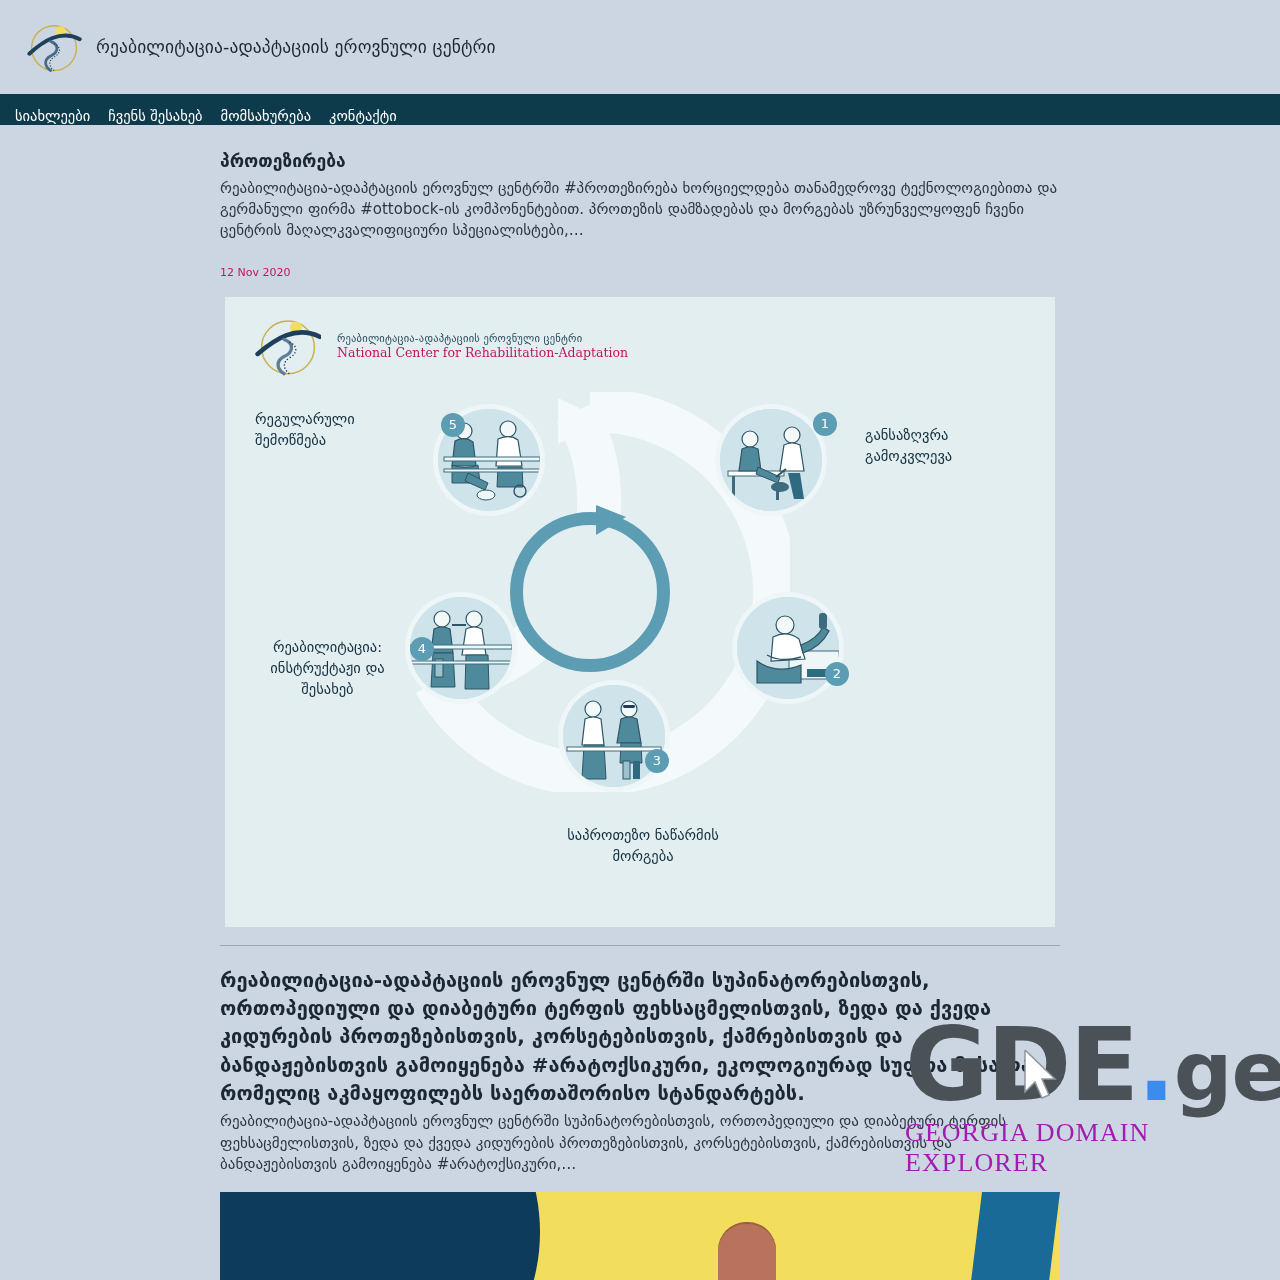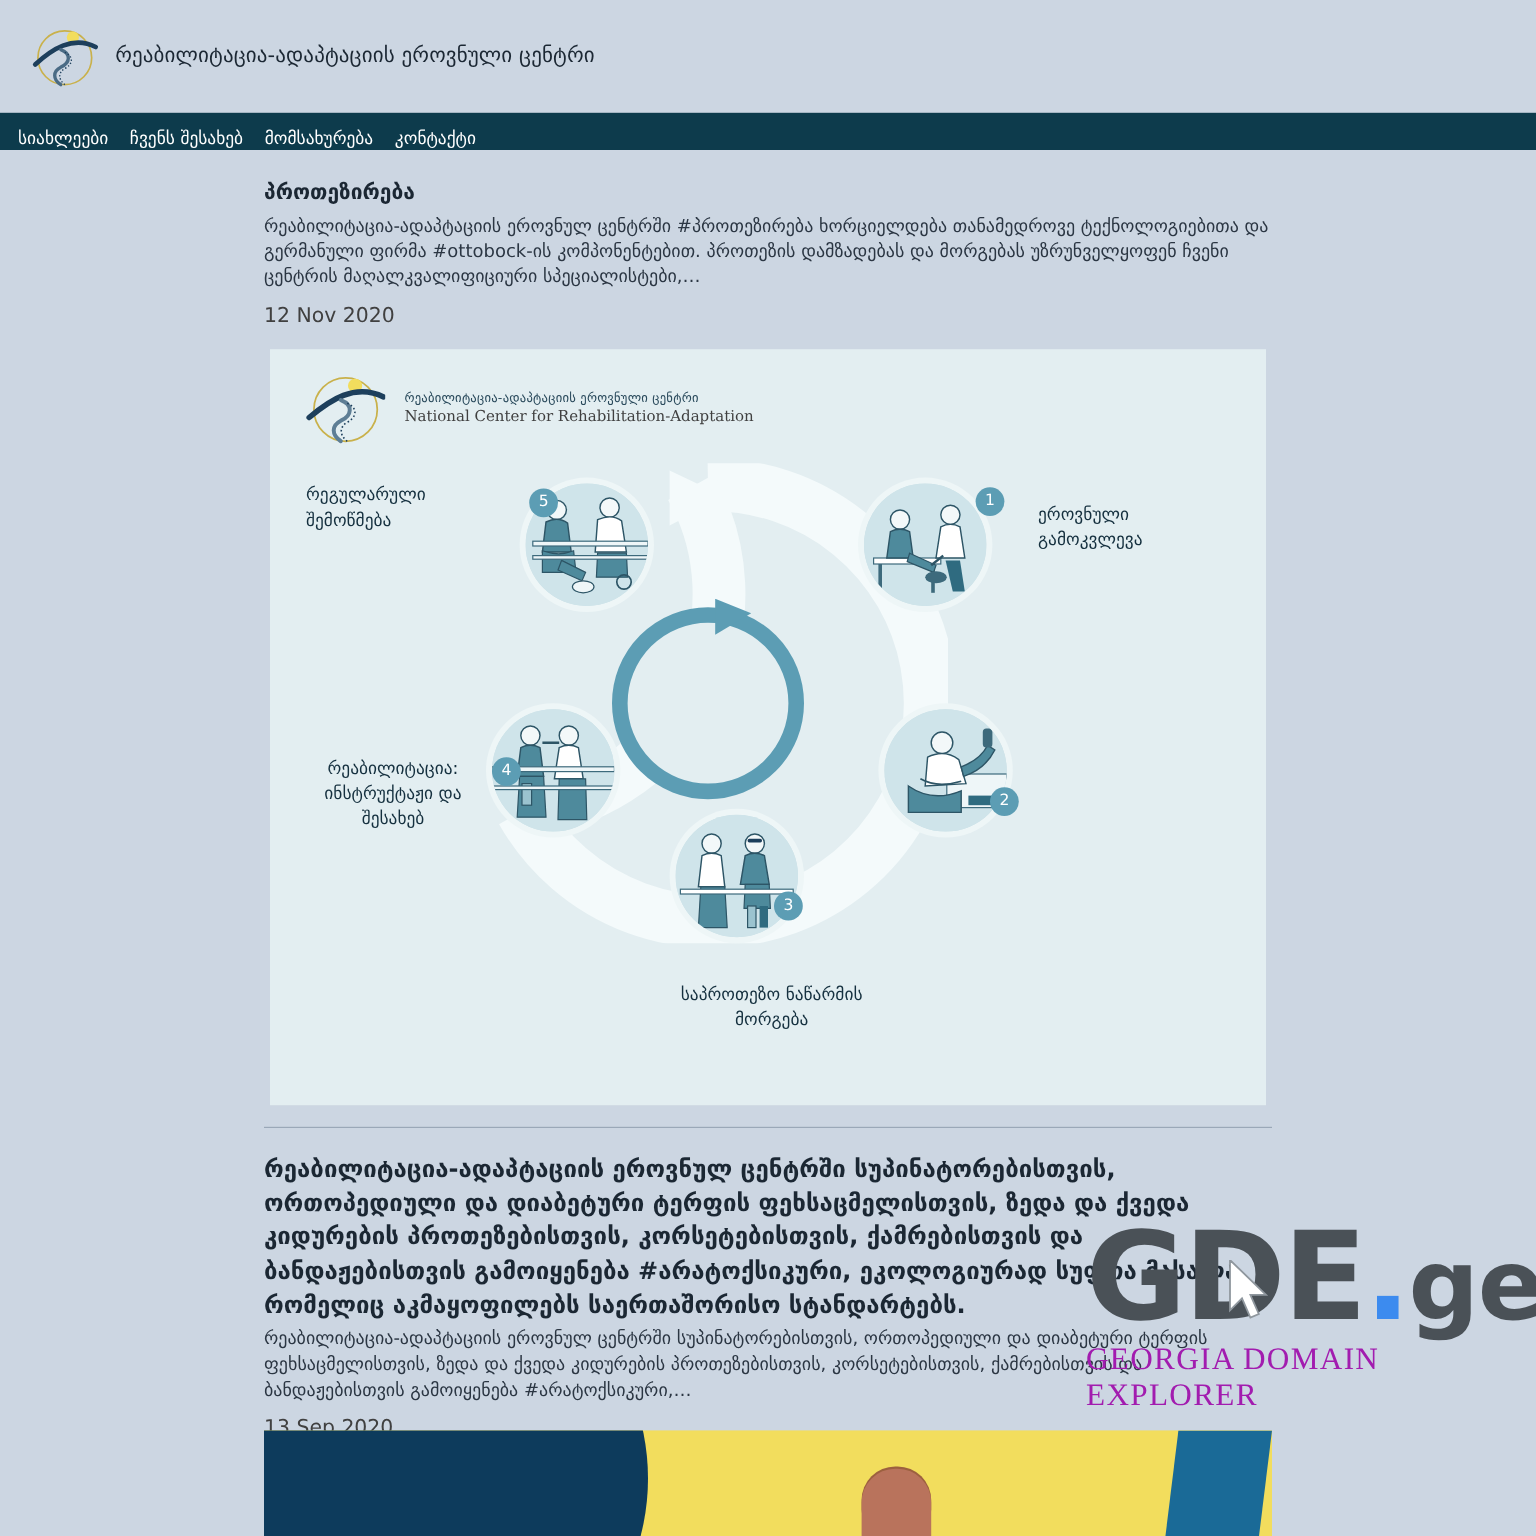--- a/index.html
+++ b/index.html
@@ -78,23 +78,23 @@
     line-height: 1.42;
     padding-top: 20px;
   }
   .article-excerpt {
     font-size: 15px;
     color: #2b3643;
     line-height: 1.42;
     margin: 4px 0 0 0;
   }
   .article-date {
-    font-size: 17px;
-    color: #404040;
-    margin-top: 11px;
+    font-size: 11px;
+    color: #be185d;
+    margin-top: 24px;
     font-family: "DejaVu Sans", "Liberation Sans", sans-serif;
   }
   .article-divider {
     width: 840px;
     margin: 18px auto 0 auto;
     border: 0;
     border-top: 1px solid #9aa8b8;
   }
 
   
@@ -123,21 +123,21 @@
     margin-left: 16px;
   }
   #ig-logo-ka {
     font-size: 10.5px;
     color: #2a4a5c;
     letter-spacing: .2px;
     white-space: nowrap;
   }
   #ig-logo-en {
     font-size: 12.5px;
-    color: #404040;
+    color: #be185d;
     font-family: "DejaVu Serif", "Liberation Serif", serif;
     margin-top: 1px;
     white-space: nowrap;
   }
 
   
   #ig-arc {
     position: absolute;
     left: 165px;
     top: 95px;
@@ -355,21 +355,21 @@
         <path d="M22 40 q8 -4 16 0 l3 22 h-22 z" fill="#4e8a9c" stroke="#2d5566" stroke-width="1.2"></path>
         <path d="M38 58 l22 10 l-2 6 l-22 -9 z" fill="#4e8a9c" stroke="#2d5566" stroke-width="1"></path>
         <circle cx="72" cy="26" r="8" fill="#f3f8f9" stroke="#2d5566" stroke-width="1.2"></circle>
         <path d="M64 36 q8 -4 16 0 l4 26 h-24 z" fill="#ffffff" stroke="#2d5566" stroke-width="1.2"></path>
         <path d="M66 60 l-10 8" stroke="#2d5566" stroke-width="2" fill="none"></path>
         <path d="M68 64 l6 26 h10 l-4 -26 z" fill="#2f6b80"></path>
         <ellipse cx="60" cy="78" rx="9" ry="5" fill="#3d6a7c"></ellipse>
       </svg>
     </div>
     <div class="badge" style="left:588px;top:115px">1</div>
-    <div class="ig-label" style="left:640px;top:128px;width:160px">ეროვნული
+    <div class="ig-label" style="left:640px;top:128px;width:160px">განსაზღვრა
 გამოკვლევა</div>
 
     <div class="bubble" style="left:512px;top:300px">
       <svg viewBox="0 0 102 102" width="102" height="102" aria-hidden="true">
         <rect x="0" y="0" width="102" height="102" fill="#cfe4ea"></rect>
         <rect x="52" y="54" width="50" height="28" fill="#eef6f8" stroke="#3d6a7c" stroke-width="1"></rect>
         <circle cx="48" cy="28" r="9" fill="#f3f8f9" stroke="#2d5566" stroke-width="1.2"></circle>
         <path d="M36 40 q14 -7 26 2 l6 20 l-34 2 z" fill="#ffffff" stroke="#2d5566" stroke-width="1.2"></path>
         <path d="M30 58 q14 8 34 2" stroke="#2d5566" stroke-width="1.4" fill="none"></path>
         <path d="M20 64 q20 14 44 4 l0 18 l-44 0 z" fill="#4e8a9c" stroke="#2d5566" stroke-width="1.2"></path>

